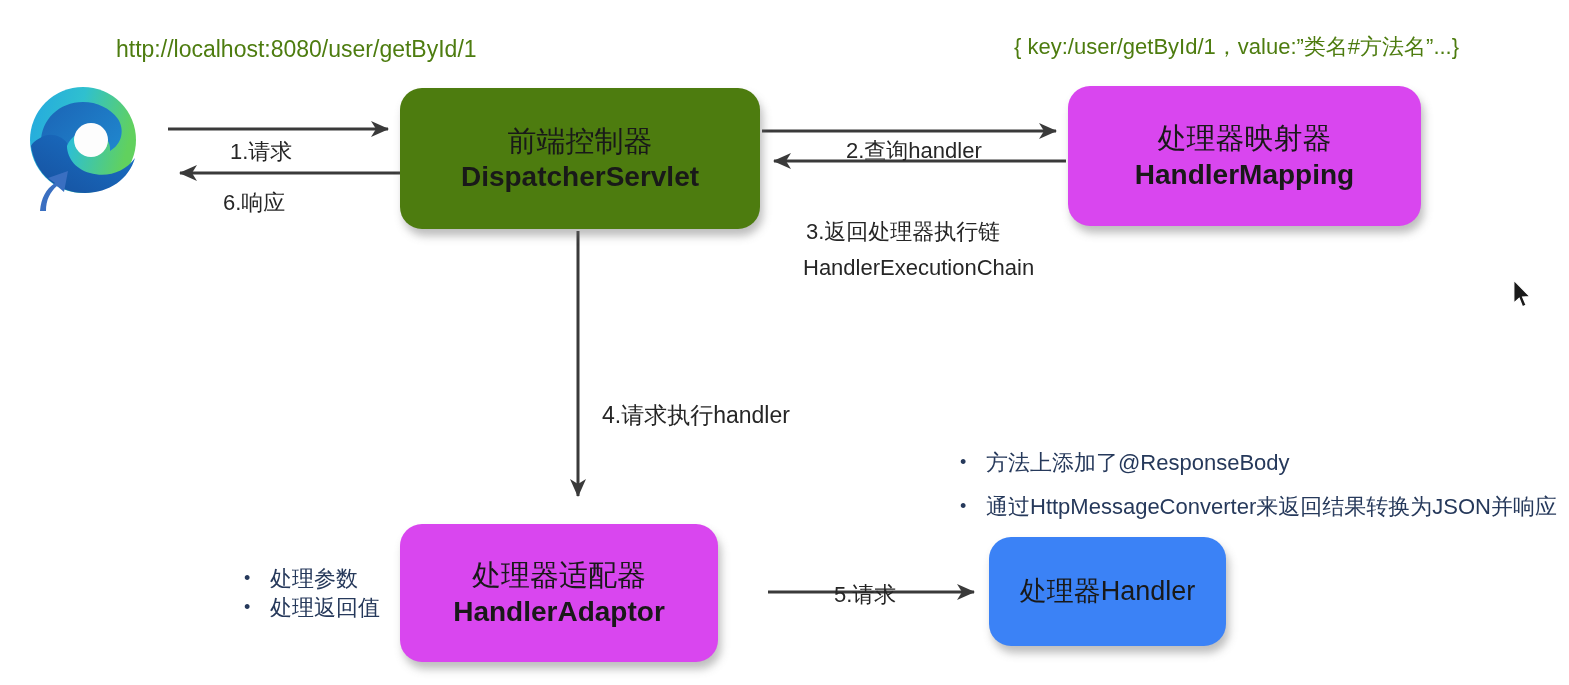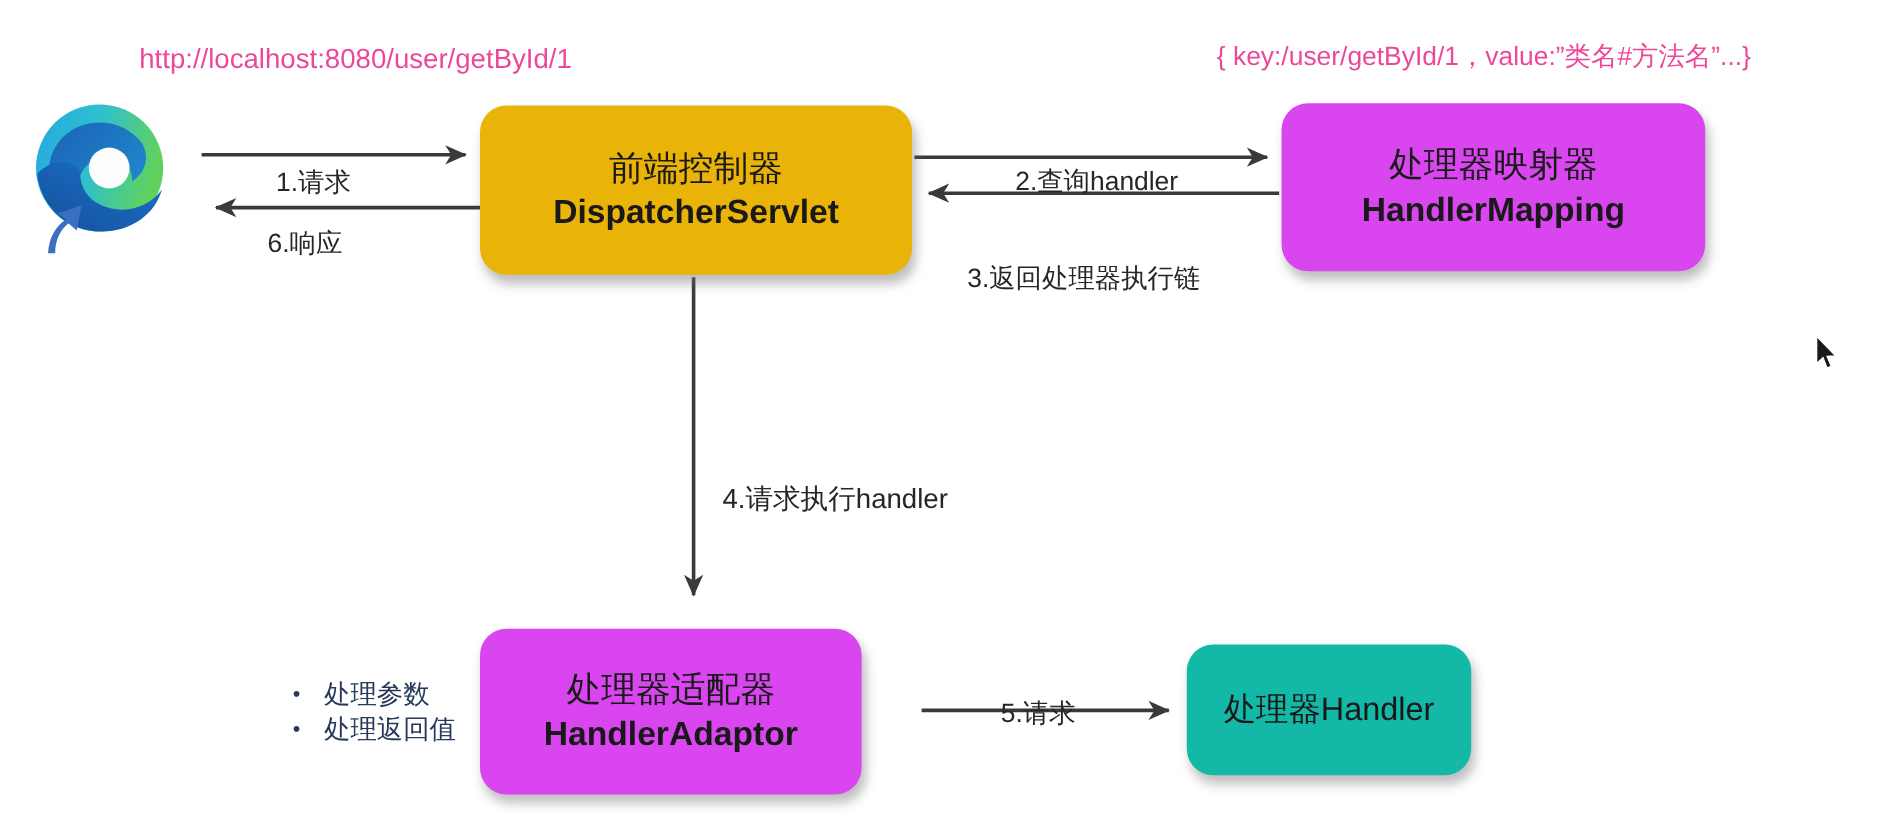--- a/index.html
+++ b/index.html
@@ -6,38 +6,38 @@
   html, body { background: #ffffff; }
   body { font-family: "Liberation Sans", sans-serif; }
   .canvas {
     position: relative;
     width: 1569px;
     height: 685px;
     background: #ffffff;
     overflow: hidden;
   }
   .txt { position: absolute; white-space: nowrap; }
-  .navy { color: #ec4899; }
+  .navy { color: #4d7c0f; }
   .blk  { color: #262626; margin-top: 44px; }
 
   .node {
     position: absolute;
     border-radius: 22px;
     display: flex;
     flex-direction: column;
     align-items: center;
     justify-content: center;
     box-shadow: 3px 7px 9px rgba(110,110,110,0.45);
     color: #191919;
     text-align: center;
     line-height: 1.25;
   }
-  .node-pink  { background: #eab308; }
+  .node-pink  { background: #4d7c0f; }
   .node-blue  { background: #d946ef; }
-  .node-green { background: #14b8a6; }
+  .node-green { background: #3b82f6; }
   .node .t { font-size: 29px; }
   .node .s { font-size: 28px; font-weight: bold; }
 
   .edge-label   { font-size: 22px; }
   .edge-label-l { font-size: 23px; }
 
   .bullets { position: absolute; }
   .bullet-item {
     position: relative;
     padding-left: 30px;
@@ -108,20 +108,21 @@
   <div class="txt blk edge-label" style="left:230px; top:93px;">1.请求</div>
   <div class="txt blk edge-label" style="left:223px; top:144px;">6.响应</div>
 
   <div class="node node-pink" style="left:400px; top:88px; width:360px; height:141px;">
     <div class="t">前端控制器</div>
     <div class="s">DispatcherServlet</div>
   </div>
 
   <div class="txt blk edge-label" style="left:846px; top:92px;">2.查询handler</div>
   <div class="txt blk edge-label" style="left:806px; top:173px;">3.返回处理器执行链</div>
+  <div class="txt blk edge-label" style="left:803px; top:211px;">HandlerExecutionChain</div>
 
   <div class="node node-blue" style="left:1068px; top:86px; width:353px; height:140px;">
     <div class="t">处理器映射器</div>
     <div class="s">HandlerMapping</div>
   </div>
 
   <div class="txt blk edge-label-l" style="left:602px; top:356px;">4.请求执行handler</div>
 
   <div class="node node-blue" style="left:400px; top:524px; width:318px; height:138px;">
     <div class="t">处理器适配器</div>
@@ -132,18 +133,22 @@
     <div class="bullet-item">处理参数</div>
     <div class="bullet-item">处理返回值</div>
   </div>
 
   <div class="txt blk edge-label" style="left:834px; top:536px;">5.请求</div>
 
   <div class="node node-green" style="left:989px; top:537px; width:237px; height:109px;">
     <div class="t" style="font-size:27px;">处理器Handler</div>
   </div>
 
+  <div class="bullets bullets-right" style="left:956px; top:452px;">
+    <div class="bullet-item">方法上添加了@ResponseBody</div>
+    <div class="bullet-item">通过HttpMessageConverter来返回结果转换为JSON并响应</div>
+  </div>
 
   <svg class="icon-abs" style="left:1512px; top:280px;" width="20" height="30" viewBox="0 0 13 20">
     <path d="M1,0 L1,15.5 L4.6,12.2 L6.8,17.9 L9.3,16.8 L7,11.4 L11.8,11.1 Z" fill="#1a1a1a" stroke="#ffffff" stroke-width="0.9"></path>
   </svg>
 
 </div>
 
 </body></html>

